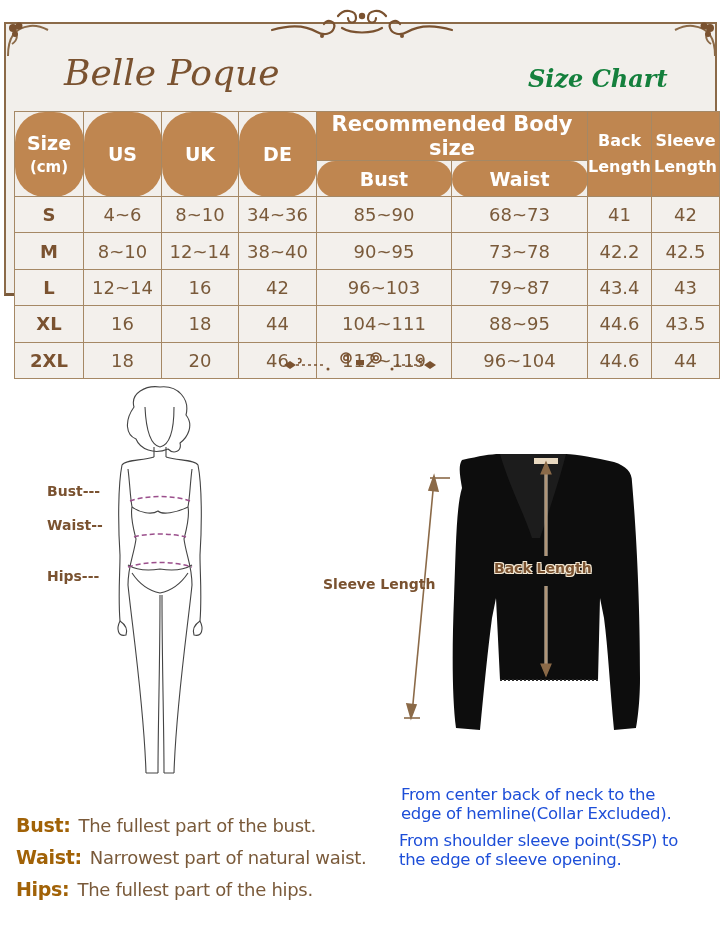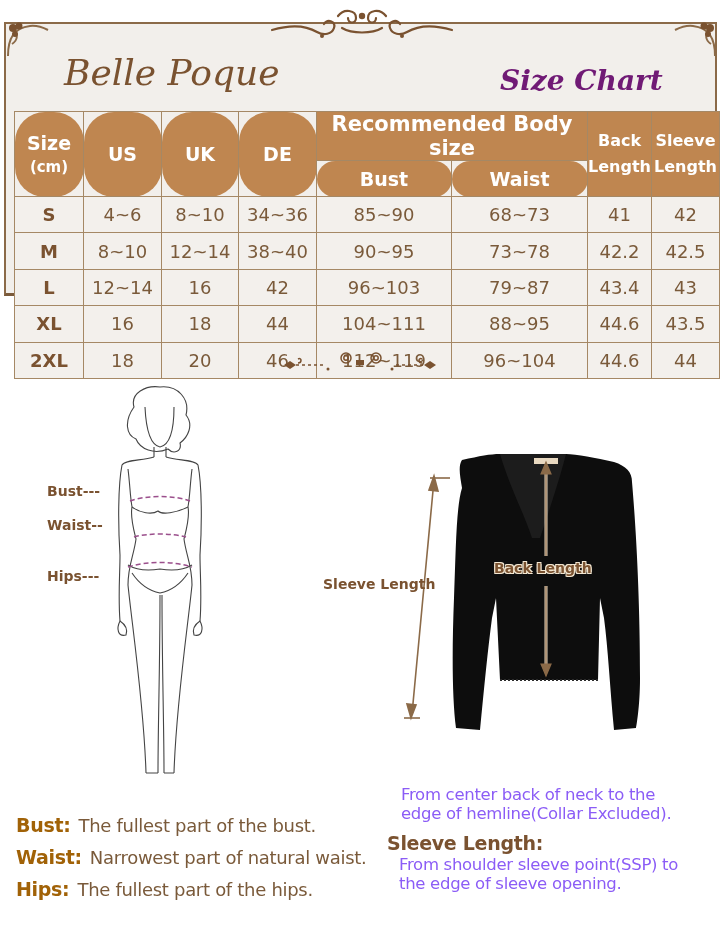--- a/index.html
+++ b/index.html
@@ -20,23 +20,23 @@
   .corner-tr { right: -4px; top: -8px; }
   .top-flourish { position: absolute; left: 262px; top: 4px; width: 200px; height: 40px; }
   .bottom-flourish { position: absolute; left: 200px; top: 349px; width: 320px; height: 24px; }
 
   .brand {
     position: absolute; left: 58px; top: 28px;
     font-family: "DejaVu Serif", serif; font-style: italic;
     font-size: 36px; color: #7a5230; letter-spacing: 0px;
   }
   .chart-title {
-    position: absolute; left: 494px; top: 40px;
+    position: absolute; left: 522px; top: 40px;
     font-family: "DejaVu Serif", serif; font-style: italic; font-weight: bold;
-    font-size: 28px; color: #701a75;
+    font-size: 24px; color: #15803d;
   }
 
   table.size-table {
     position: absolute; left: 8px; top: 87px;
     width: 705px; border-collapse: collapse; table-layout: fixed;
   }
   .size-table th, .size-table td {
     border: 1px solid #a58865; text-align: center; vertical-align: middle;
   }
   .size-table th {
@@ -78,21 +78,21 @@
     font-family: "DejaVu Sans", sans-serif;
     text-shadow: -1px -1px 0 #f3e7d2, 1px -1px 0 #f3e7d2, -1px 1px 0 #f3e7d2, 1px 1px 0 #f3e7d2;
   }
 
   
   .def-left { position: absolute; left: 16px; top: 812px; width: 370px; }
   .def-row { font-size: 18px; color: #7a5a3a; height: 32px; line-height: 26px; white-space: nowrap; font-family: "DejaVu Sans", sans-serif; letter-spacing: -0.3px; }
   .def-row .term { font-weight: bold; color: #a16207; font-size: 19px; margin-right: 8px; }
   .def-right { position: absolute; left: 387px; top: 785px; width: 330px; }
   .def-right .term { font-weight: bold; color: #7a5230; font-size: 19px; display: block; line-height: 24px; font-family: "DejaVu Sans", sans-serif; letter-spacing: -0.3px; }
-  .def-right .desc { display: block; font-size: 16.5px; color: #8b5cf6; line-height: 19px; padding-left: 14px; font-family: "DejaVu Sans", sans-serif; letter-spacing: -0.3px; }
+  .def-right .desc { display: block; font-size: 16.5px; color: #1d4ed8; line-height: 19px; padding-left: 14px; font-family: "DejaVu Sans", sans-serif; letter-spacing: -0.3px; }
   .def-right .desc2 { padding-left: 12px; }
   .gap { height: 8px; }
 </style>
 </head>
 <body>
 
 <div class="panel">
   <svg class="corner corner-tl" viewBox="0 0 46 46">
     <g fill="none" stroke="#8b6a48" stroke-width="2">
       <path d="M4 40 C4 22 10 12 26 10 C34 9 40 12 44 14"></path>
@@ -321,17 +321,16 @@
   </div>
 </div>
 
 <div class="def-right">
   <div>
     <span class="desc">From center back of neck to the</span>
     <span class="desc">edge of hemline(Collar Excluded).</span>
   </div>
   <div class="gap"></div>
   <div>
-    <span class="term">Sleeve Length:</span>
     <span class="desc desc2">From shoulder sleeve point(SSP) to</span>
     <span class="desc desc2">the edge of sleeve opening.</span>
   </div>
 </div>
 
 </body></html>

